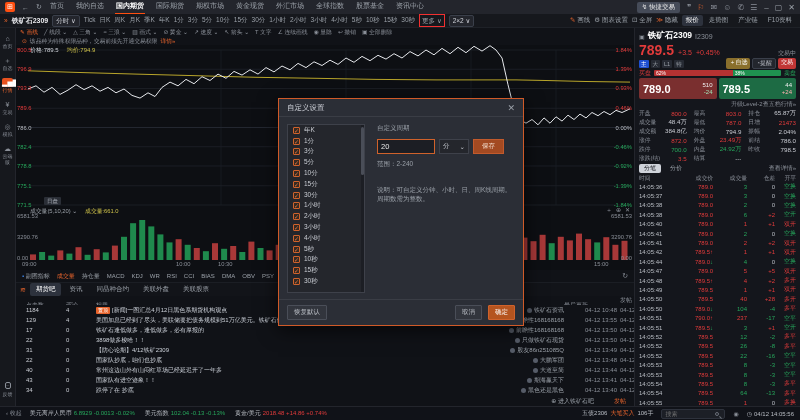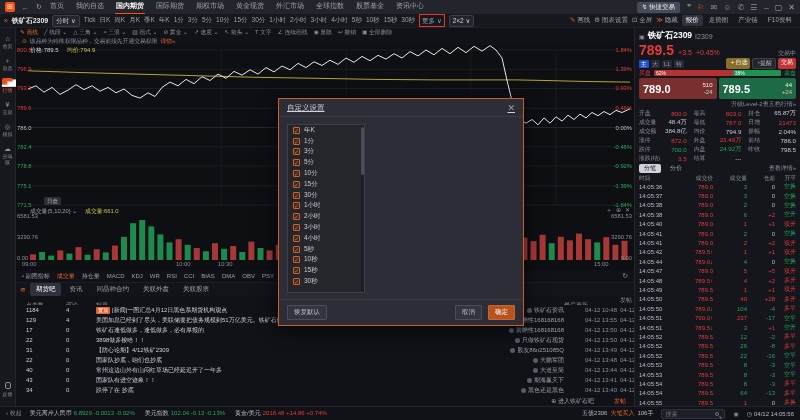--- a/index.html
+++ b/index.html
@@ -159,21 +159,21 @@
     font-size:6px; font-family:inherit; }
   .mag { width:4px; height:4px; border:1px solid #6a6f78; border-radius:50%; position:relative; }
   .mag::after { content:""; position:absolute; width:3px; height:1px; background:#6a6f78;
     transform:rotate(45deg); left:3px; top:4px; }
   .clockt { display:flex; gap:2px; align-items:center; color:#b9bdc4; }
 
   
   .modal { position:absolute; left:278px; top:98px; width:246px; height:228px; background:#2b2e36;
     border:1px solid #d05a28; box-shadow:0 4px 18px rgba(0,0,0,.65); z-index:10; font-size:6.5px; }
   .mhead { height:18px; display:flex; align-items:center; padding:0 8px;
-    border-bottom:1px solid #3a3d45; color:#d0d3da; font-size:7.5px;text-decoration:underline; }
+    border-bottom:1px solid #3a3d45; color:#d0d3da; font-size:7.5px; }
   .mclose { margin-left:auto; color:#9aa0a8; font-size:9px; }
   .mbody { position:absolute; top:19px; left:0; right:0; bottom:26px; padding:6px 8px; display:flex; gap:12px; }
   .plist { width:78px; border:1px solid #3e414a; background:#24262c; position:relative; overflow:hidden; }
   .pitem { height:10.8px; display:flex; align-items:center; gap:4px; padding-left:5px; color:#c9ccd3; }
   .cbx { width:7px; height:7px; border:1px solid #d0622b; border-radius:1px; background:#362a22;
     color:#e8743c; font-size:6px; line-height:6px; text-align:center; flex:0 0 auto; }
   .ptrack { position:absolute; right:0; top:0; bottom:0; width:3px; background:#1c1e24; }
   .pthumb { position:absolute; right:0; top:2px; width:3px; height:48px; background:#4a4e58; border-radius:2px; }
   .mright { flex:1; }
   .mlabel { color:#9aa0a8; }
@@ -961,19 +961,35 @@
         </div>
         <div class="pitem">
           <span class="cbx">✓</span>
           <span>15秒</span>
         </div>
         <div class="pitem">
           <span class="cbx">✓</span>
           <span>30秒</span>
         </div>
       </div>
+    <div class="mright">
+      <div class="mlabel">自定义周期</div>
+      <div class="inrow">
+        <input class="minput" value="20" style="">
+        <span class="msel">
+            <span>分</span>
+            <span>⌄</span>
+          </span>
+        <span class="msave">保存</span>
+      </div>
+      <div class="mrange">范围：2-240</div>
+      <div class="mdesc">
+        <div>说明：可自定义分钟、小时、日、周K线周期。</div>
+        <div>周期数需为整数。</div>
+      </div>
+    </div>
   </div>
   <div class="mfoot">
     <span class="mbtn">恢复默认</span>
     <span class="mbtn cancel">取消</span>
     <span class="mbtn ok">确定</span>
   </div>
 </div>
 
 </body></html>

